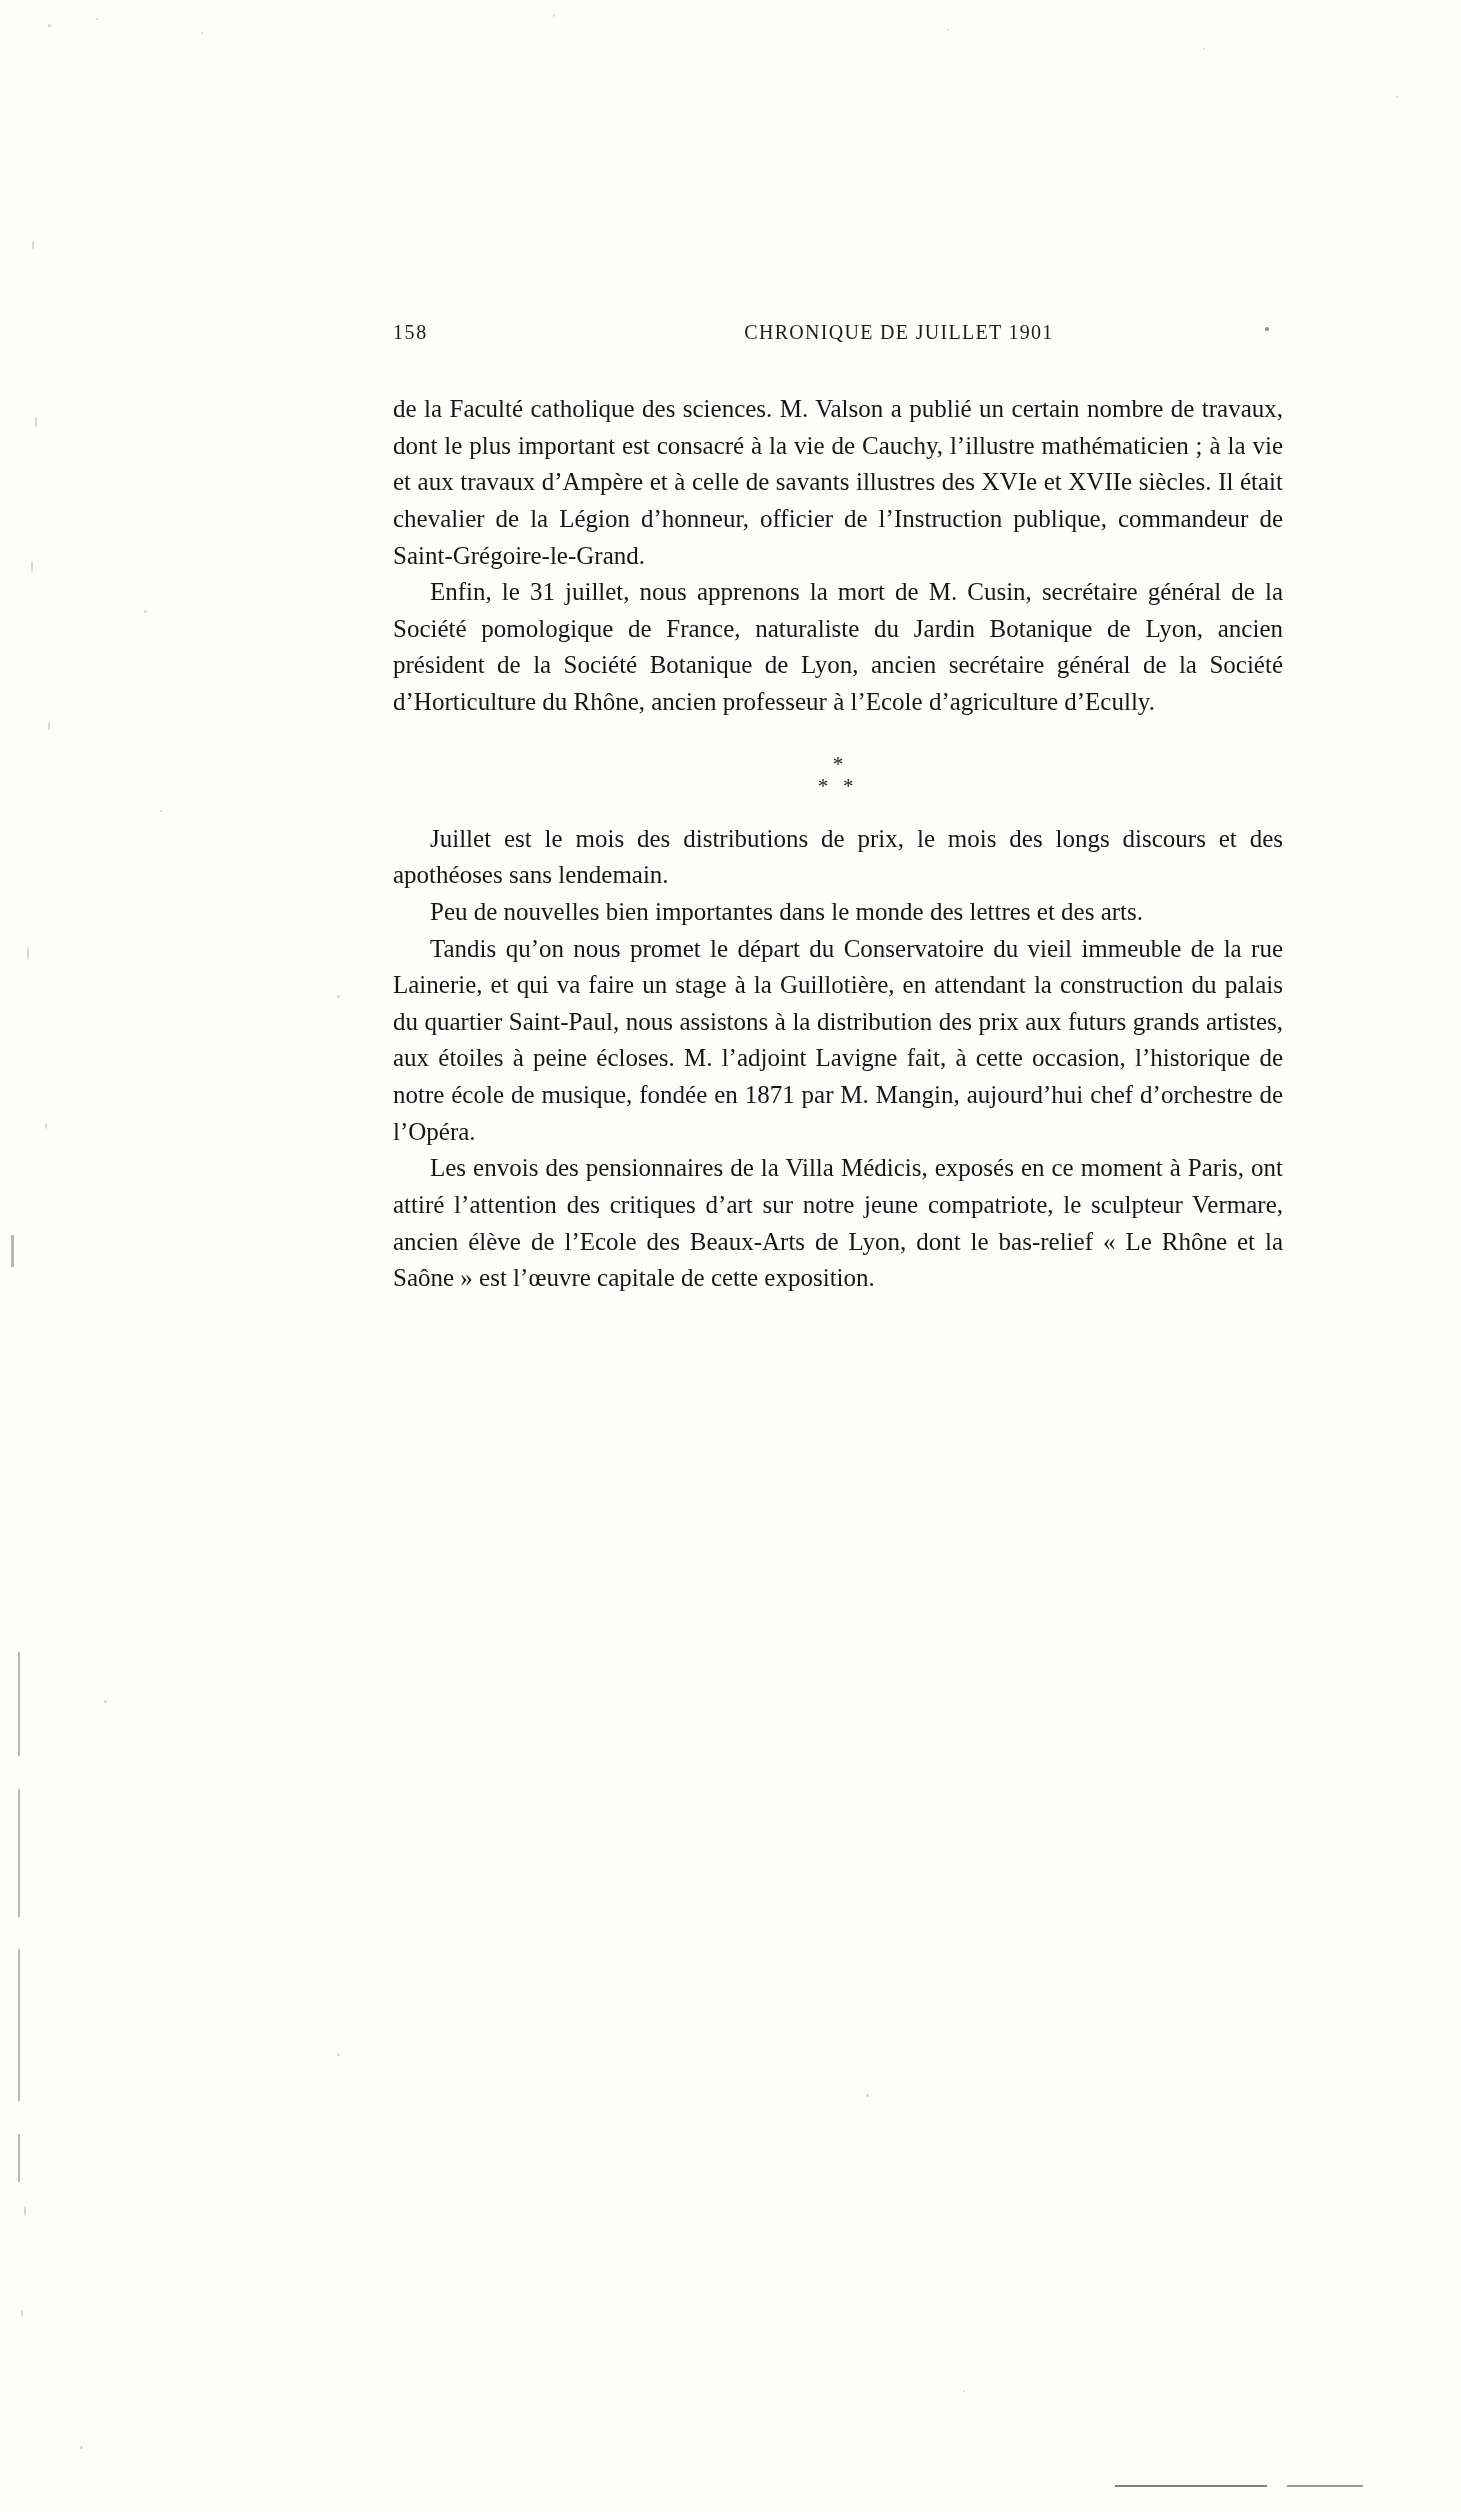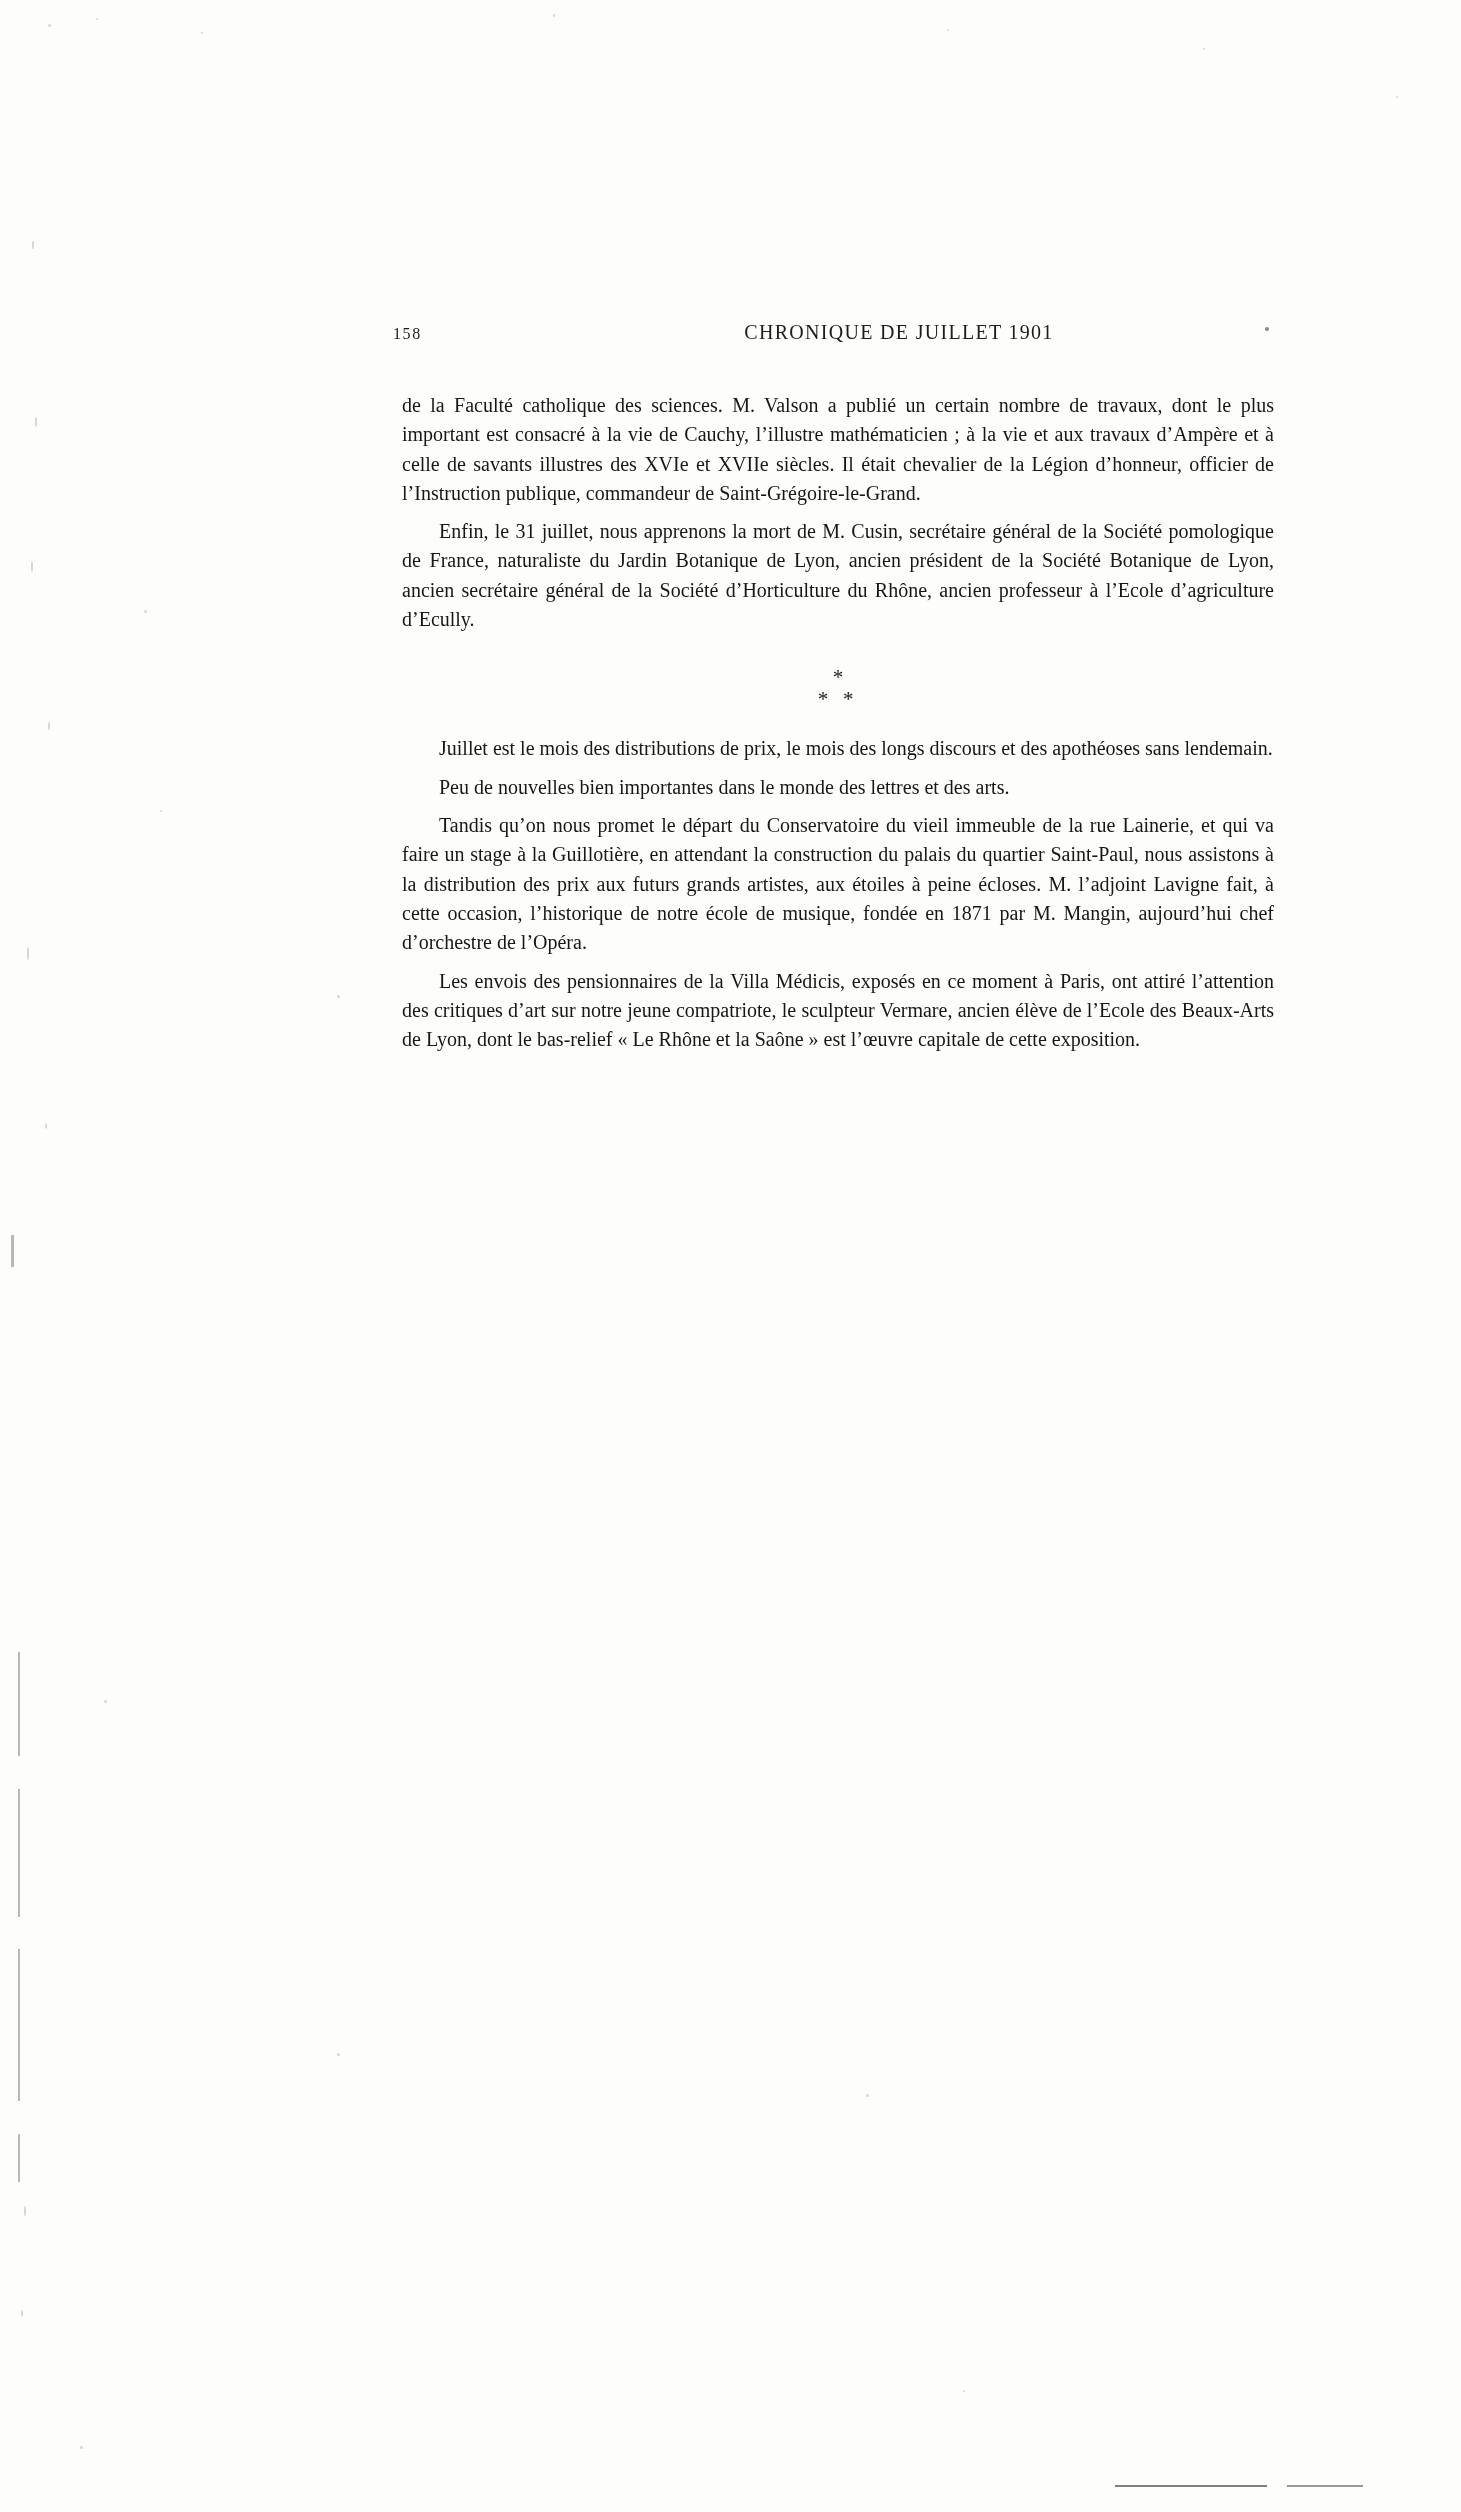--- a/index.html
+++ b/index.html
@@ -36,21 +36,21 @@
     top: 321px;
     width: 890px;
   }
   .header-row {
     display: flex;
     align-items: baseline;
     margin-bottom: 47px;
     position: relative;
   }
   .folio {
-    font-size: 16px;
+    font-size: 20px;
     letter-spacing: 1.6px;
     color: #1d1d1d;
     width: 80px;
   }
   .running-head {
     font-size: 20px;
     letter-spacing: 1.3px;
     color: #1d1d1d;
     font-variant: small-caps;
     text-transform: uppercase;
@@ -62,24 +62,24 @@
     position: absolute;
     right: 14.4px;
     top: 6.4px;
     width: 4px;
     height: 4px;
     background: #6d6a63;
     border-radius: 50%;
     opacity: .8;
   }
   p.para {
-    font-size: 20px;
+    font-size: 25px;
     line-height: 1.465;
     text-align: justify;
-    margin: 9px;
+    margin: 0;
     text-indent: 0;
     -webkit-hyphens: none;
     hyphens: none;
     color: #171717;
   }
   p.indent {
     text-indent: 37px;
     font-family: Liberation Serif, serif;
   }
   .asterism {

